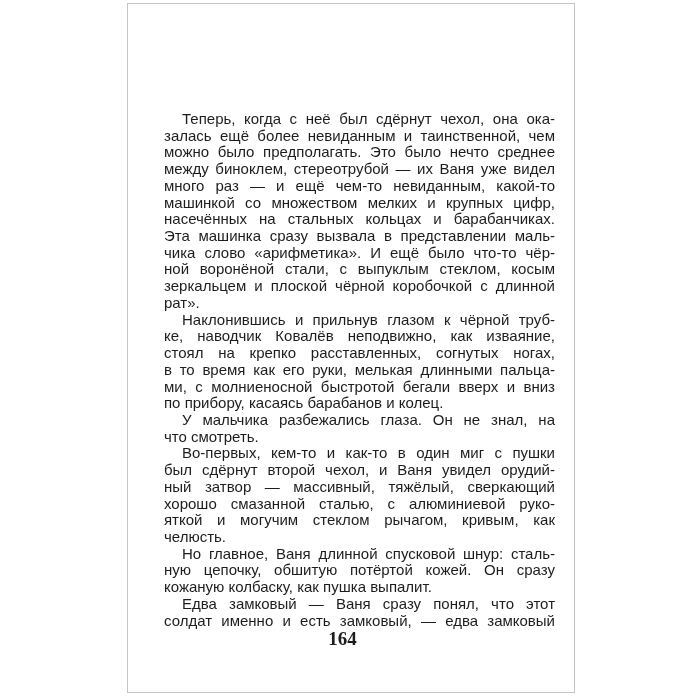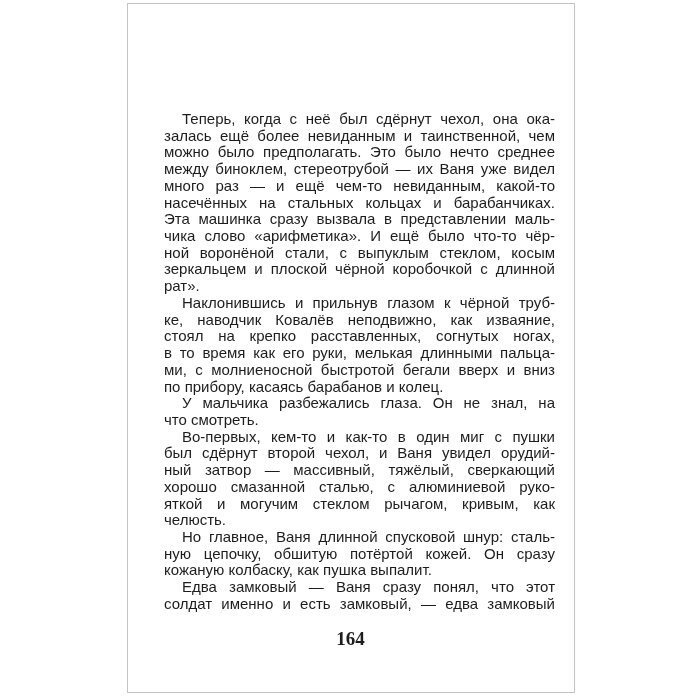--- a/index.html
+++ b/index.html
@@ -33,40 +33,41 @@
     text-align-last: justify;
   }
   .text-line.para-end {
     text-align-last: left;
   }
   .text-line.indent {
     text-indent: 18px;
   }
   .page-number {
     position: absolute;
-    left: 155px; top: 628px;
+    left: 147px; top: 628px;
     width: 391px;
     text-align: center;
     font-family: "Liberation Serif", "DejaVu Serif", serif;
     font-weight: bold;
     font-size: 19px;
     color: var(--text-color, #1d1d1d);
   }
 </style>
 </head>
 <body>
 
 <div class="page-frame"></div>
 
 <div class="text-column">
     <div class="text-line indent">Теперь, когда с неё был сдёрнут чехол, она ока-</div>
     <div class="text-line">залась ещё более невиданным и таинственной, чем</div>
     <div class="text-line">можно было предполагать. Это было нечто среднее</div>
     <div class="text-line">между биноклем, стереотрубой — их Ваня уже видел</div>
     <div class="text-line">много раз — и ещё чем-то невиданным, какой-то</div>
+    <div class="text-line">машинкой со множеством мелких и крупных цифр,</div>
     <div class="text-line">насечённых на стальных кольцах и барабанчиках.</div>
     <div class="text-line">Эта машинка сразу вызвала в представлении маль-</div>
     <div class="text-line">чика слово «арифметика». И ещё было что-то чёр-</div>
     <div class="text-line">ной воронёной стали, с выпуклым стеклом, косым</div>
     <div class="text-line">зеркальцем и плоской чёрной коробочкой с длинной</div>
     <div class="text-line para-end">рат».</div>
     <div class="text-line indent">Наклонившись и прильнув глазом к чёрной труб-</div>
     <div class="text-line">ке, наводчик Ковалёв неподвижно, как изваяние,</div>
     <div class="text-line">стоял на крепко расставленных, согнутых ногах,</div>
     <div class="text-line">в то время как его руки, мелькая длинными пальца-</div>

